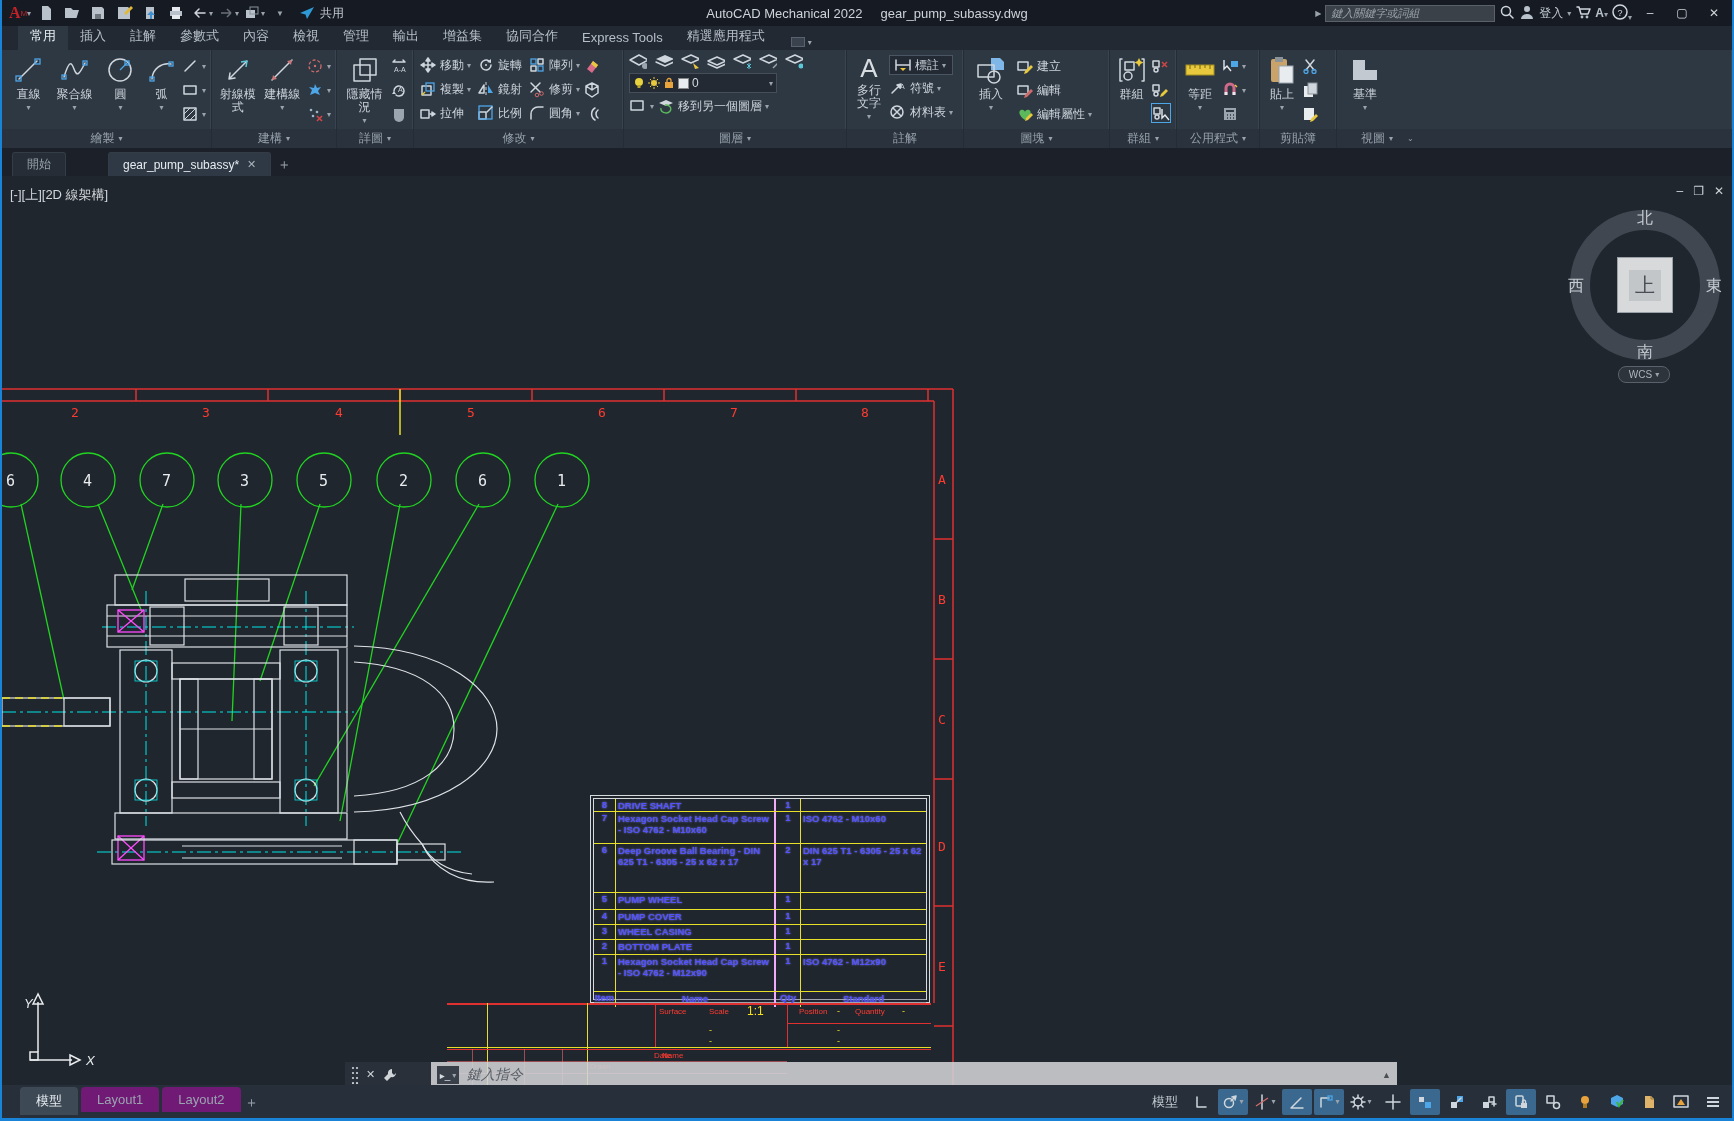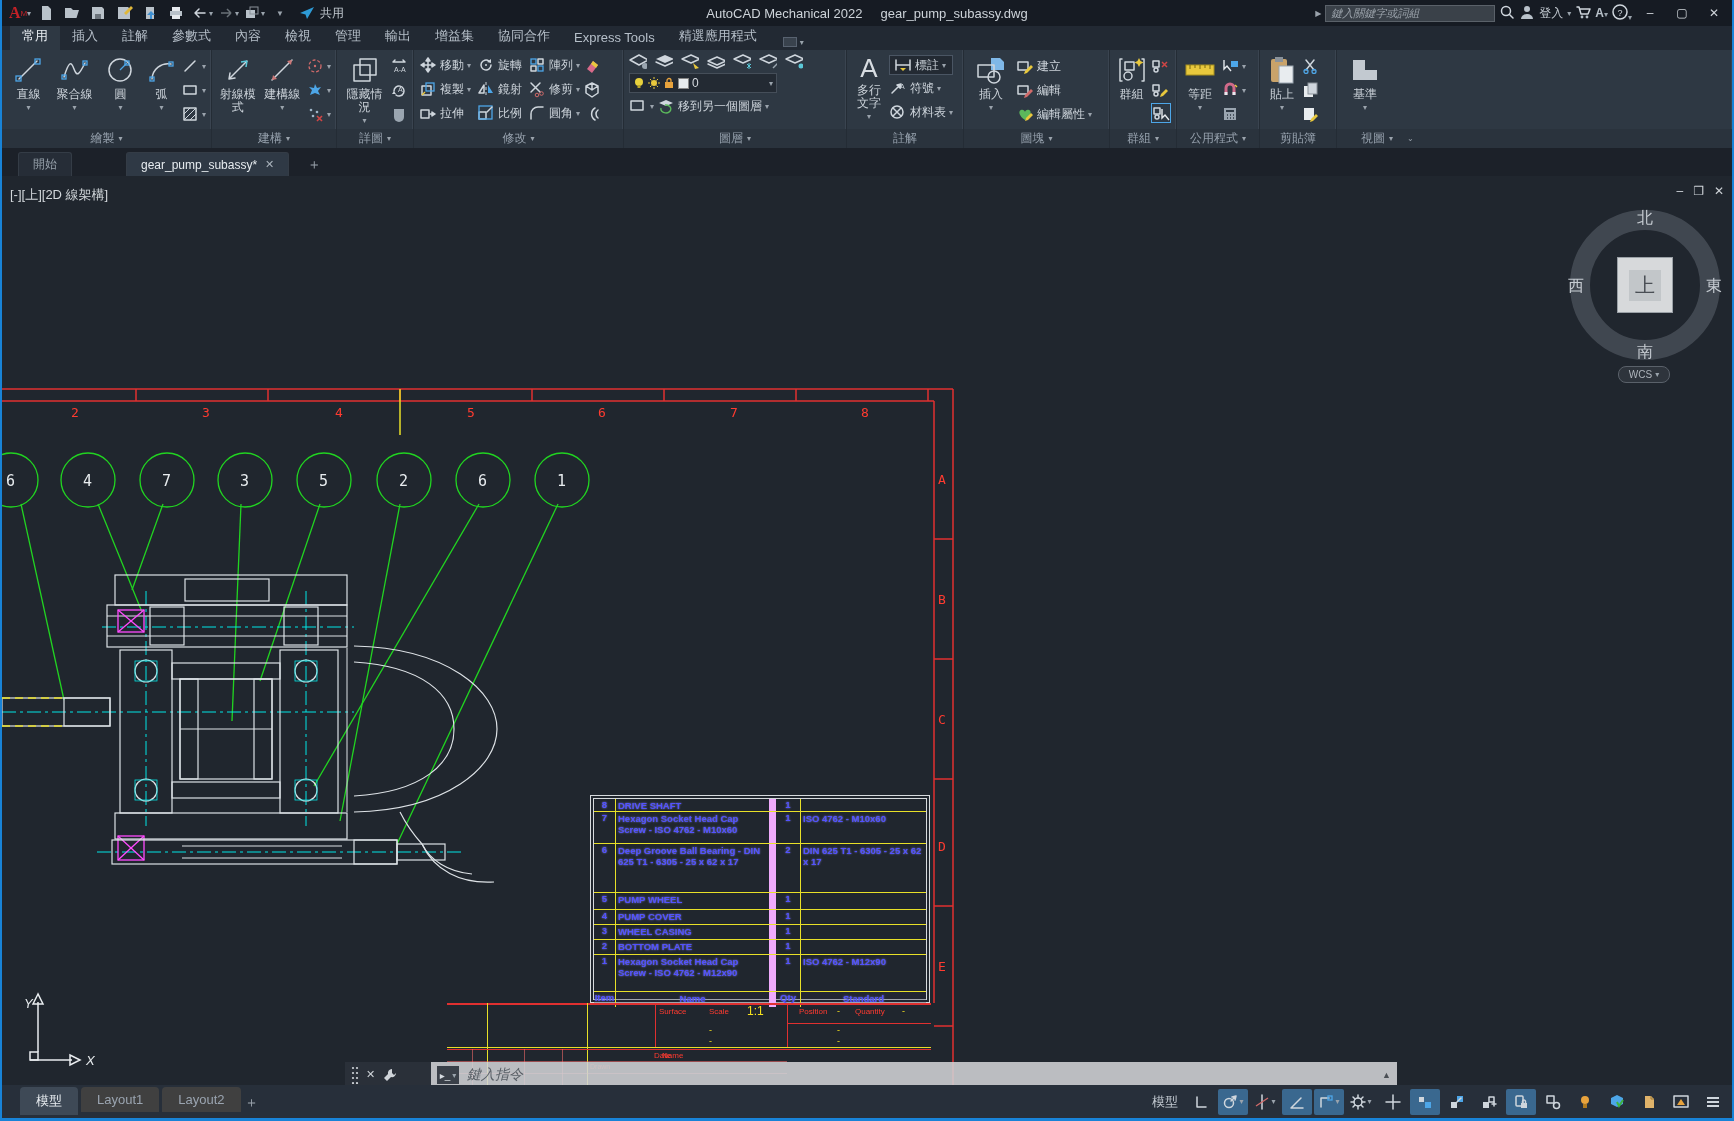--- a/index.html
+++ b/index.html
@@ -18,21 +18,21 @@
   .tb-title { position:absolute; left:0; right:0; text-align:center; color:#cdd3d9; font-size:13px; pointer-events:none; }
   .tb-title b { font-weight:normal; margin-left:18px; }
   .tb-right { margin-left:auto; display:flex; align-items:center; gap:4px; padding-right:4px; }
   .searchbox { width:170px; height:17px; background:#3a4149; border:1px solid #5a6169; color:#9aa2aa;
                font-style:italic; font-size:11px; padding:0 5px; }
   .searchbox::placeholder { color:#9aa2aa; }
   .winbtn { width:28px; height:22px; display:flex; align-items:center; justify-content:center; color:#cfd4d9; font-size:12px; }
   .share { display:flex; align-items:center; gap:4px; color:#c3cad1; margin-left:4px; }
 
   
-  #ribbontabs { height:24px; background:#222933; display:flex; align-items:flex-end; padding-left:8px; }
+  #ribbontabs { height:24px; background:#222933; display:flex; align-items:flex-end; padding-left:16px; }
   .rtab { padding:4px 12px 5px; font-size:13px; color:#b6bfc9; }
   .rtab.active { background:#2e3843; color:#e8edf2; }
   .ribbon-toggle { margin-left:8px; display:flex; align-items:center; gap:3px; padding:3px 6px; color:#9aa3ac; }
   .ribbon-toggle .sq { width:14px; height:10px; background:#39424d; border:1px solid #586270; }
 
   
   #ribbon { height:98px; background:#2e3843; display:flex; }
   .panel { display:flex; flex-direction:column; border-right:1px solid #242c35; box-shadow:inset -1px 0 0 #3a4450; }
   .pcontent { flex:1; display:flex; padding:3px 5px 0; gap:3px; }
   .plabel { height:19px; display:flex; align-items:center; justify-content:center; gap:4px;
@@ -43,21 +43,21 @@
   .smrow { display:flex; align-items:center; gap:3px; height:22px; color:#ccd3da; font-size:12px; white-space:nowrap; }
   .mgrid { display:grid; grid-template-columns:auto auto auto; grid-auto-rows:24px; column-gap:6px; align-items:center; }
   .ic { display:inline-flex; width:18px; height:18px; align-items:center; justify-content:center; }
   .s { fill:none; stroke:#cfd6dd; stroke-width:1.5; stroke-linecap:round; stroke-linejoin:round; }
   .sb { fill:none; stroke:#4da6e8; stroke-width:1.3; }
   .layer-combo { display:flex; align-items:center; gap:3px; background:#232a33; border:1px solid #454e59; height:20px; width:148px; padding:0 3px; color:#d6dbe0; font-size:12px; }
   .swatch { width:11px; height:11px; background:#e8ecef; border:1px solid #888; }
   .dimbox { background:#232a33; border:1px solid #4a5563; padding:0 4px; display:flex; align-items:center; gap:3px; height:20px; }
 
   
-  #filetabs { height:28px; background:#1c2129; display:flex; align-items:flex-end; padding-left:16px; gap:14px; }
+  #filetabs { height:28px; background:#1c2129; display:flex; align-items:flex-end; padding-left:10px; gap:2px; }
   .ftab { height:24px; display:flex; align-items:center; gap:8px; padding:0 14px; font-size:12px;
           background:#262d37; color:#97a1ab; border:1px solid #343c46; border-bottom:none; border-radius:3px 3px 0 0; }
   .ftab.active { background:#2f3945; color:#e6ebef;margin-left:40px; }
   .ftab .x { color:#aab3bc; font-size:11px; }
   .ftab-plus { width:22px; height:22px; color:#9aa3ac; display:flex; align-items:center; justify-content:center; font-size:14px; }
 
   
   #canvas { position:absolute; left:0; top:176px; width:1734px; height:909px; background:#20262e; overflow:hidden; }
   #cad { position:absolute; left:0; top:0; }
   .vplabel { left:8px; top:10px; color:#d2d7db; font-size:13px; }
@@ -75,21 +75,21 @@
   #wcs { left:1616px; top:190px; width:52px; height:17px; background:#2e343c; border:1px solid #5a616a;
          border-radius:8px; color:#aeb4bb; font-size:10px; display:flex; align-items:center; justify-content:center; gap:3px; }
 
   
   #bom { left:588px; top:619px; width:340px; height:208px; border:1px solid #d6dadd; padding:2px; }
   #bom-in { width:100%; height:100%; border:1px solid #d6dadd; position:relative; }
   .bomrow { display:flex; border-bottom:1px solid #e8e028; color:#5252ff; font-size:9.5px; line-height:11px; font-weight:bold;
             text-shadow:0 0 2px rgba(150,150,255,.8); overflow:hidden; }
   .bomrow:last-child { border-bottom:none; }
   .bc1 { width:22px; text-align:center; border-right:1px solid #e8e028; flex:none; }
-  .bc2 { width:160px; padding:1px 2px 0; border-right:7px solid #f0abfc; flex:none; }
+  .bc2 { width:160px; padding:1px 2px 0; border-right:2px solid #f0abfc; flex:none; }
   .bc3 { width:25px; text-align:center; border-right:1px solid #e8e028; flex:none; }
   .bc4 { flex:1; padding:1px 2px 0; }
   .bomhead { background:rgba(40,40,60,.3); }
   .bomhead .bc2, .bomhead .bc4 { text-align:center; }
 
   
   #tblock { left:445px; top:827px; width:484px; height:82px; overflow:hidden; }
   .tb-red { position:absolute; background:#e03030; }
   .tb-yel { position:absolute; background:#e8e028; }
   .tb-faint { position:absolute; background:rgba(255,110,110,.55); }
@@ -101,21 +101,21 @@
   #cmdbar { left:429px; top:886px; width:966px; height:26px; background:rgba(208,211,214,.88); display:flex; align-items:center; gap:8px; padding:0 6px; }
   .cmd-prompt-icon { width:22px; height:18px; background:#3a4049; color:#d8dde2; font-size:10px;
                      display:flex; align-items:center; justify-content:center; gap:2px; }
   .cmd-text { color:#595f66; font-size:14px; font-style:italic; }
   .cmd-up { margin-left:auto; color:#4a4f55; font-size:9px; }
 
   
   #statusbar { position:absolute; left:0; top:1085px; width:1734px; height:36px; background:#272f3a;
                display:flex; align-items:center; border-bottom:3px solid #1883d7; }
   .ltabs { display:flex; align-items:flex-start; gap:3px; padding-left:18px; height:100%; padding-top:2px; }
-  .ltab { padding:5px 16px; font-size:13px; color:#9aa4b0; background:#404040; border-radius:4px 4px 0 0; }
+  .ltab { padding:5px 16px; font-size:13px; color:#9aa4b0; background:#701a75; border-radius:4px 4px 0 0; }
   .ltab.active { background:#3e4956; color:#e8edf1; }
   .st-right { margin-left:auto; display:flex; align-items:center; gap:2px; padding-right:8px; }
   .st-model { color:#c3cad1; font-size:13px; margin-right:6px; }
   .stic { width:30px; height:26px; display:flex; align-items:center; justify-content:center; border-radius:2px; }
   .stic.active { background:#3a688f; }
   .stic svg { display:block; }
 </style>
 </head>
 <body>
 

